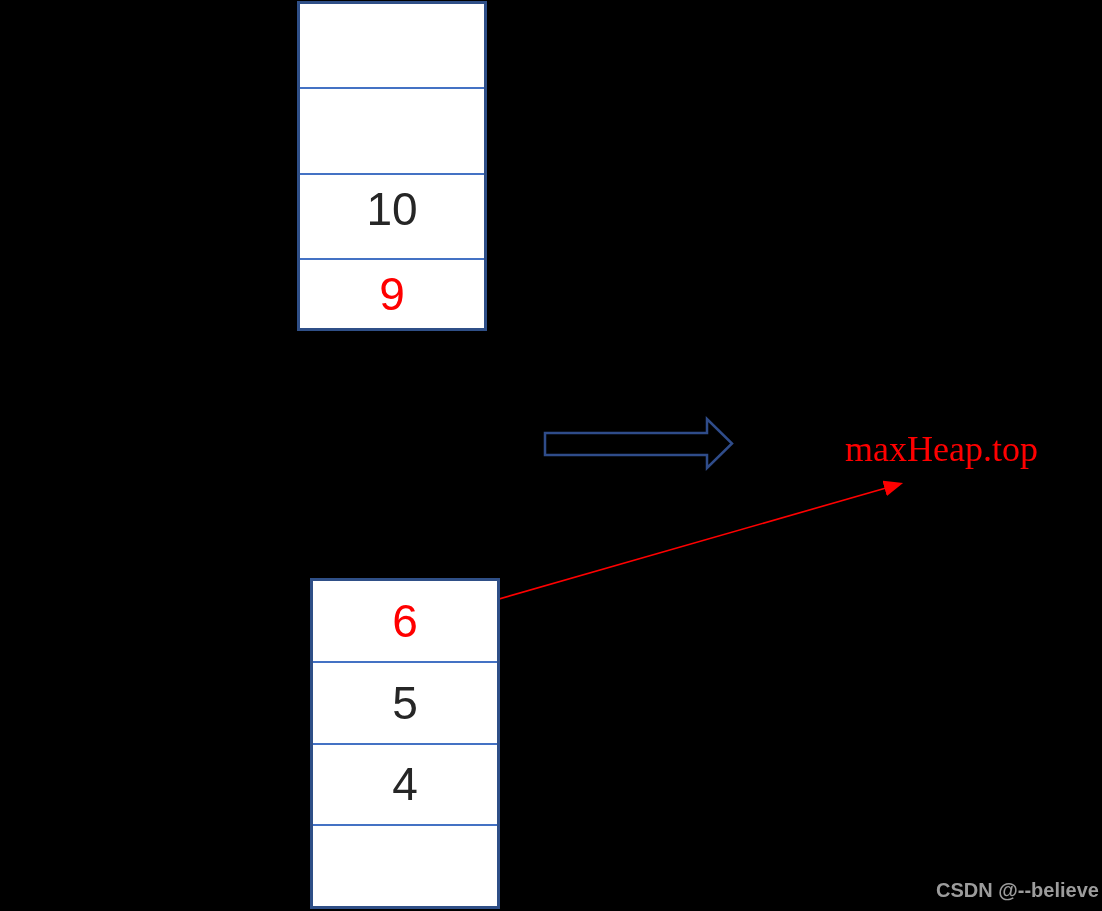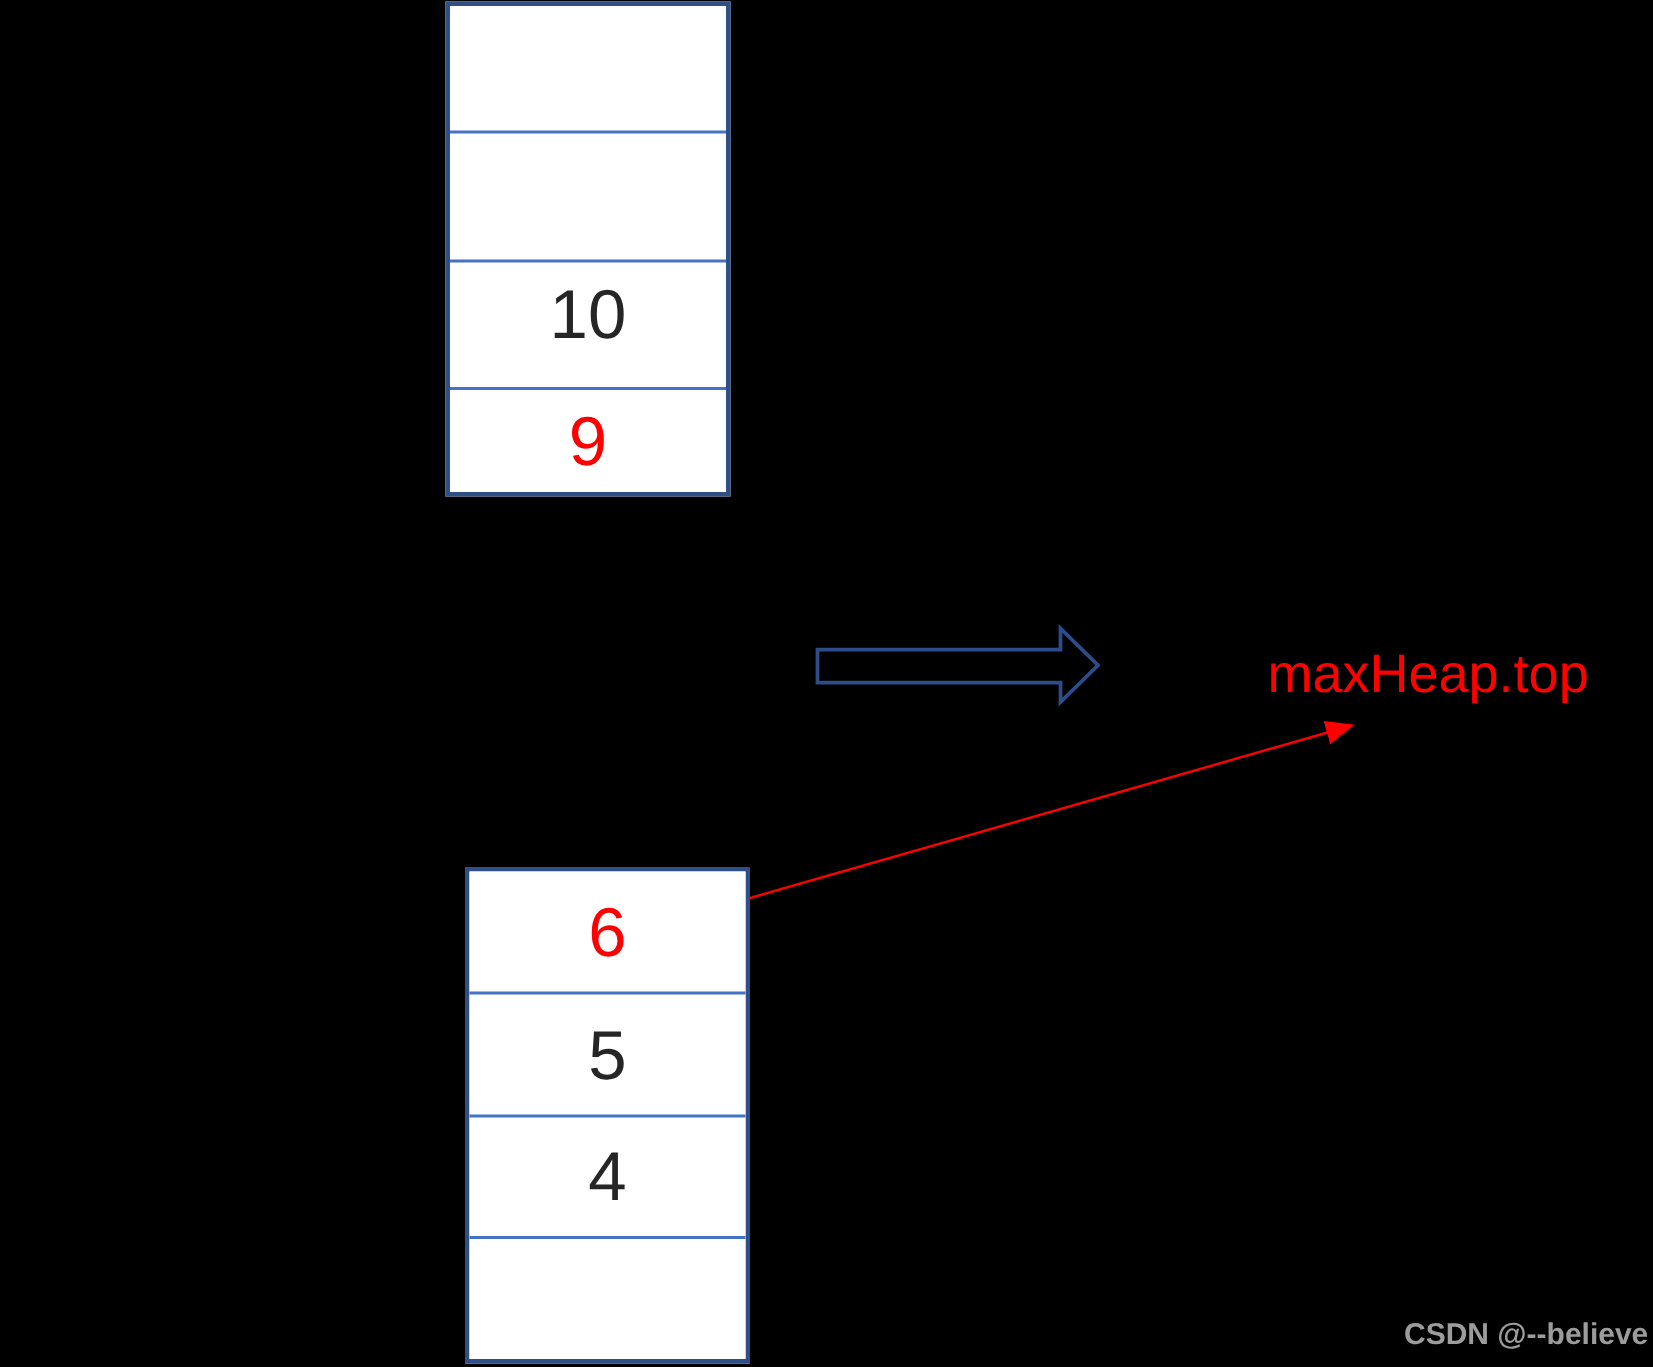--- a/index.html
+++ b/index.html
@@ -53,21 +53,21 @@
     stroke-linejoin: miter;
   }
 
   .pointer-arrow-svg { position: absolute; left: 440px; top: 470px; width: 480px; height: 155px; }
   .pointer-line { stroke: var(--highlight-red); stroke-width: 1.6; fill: none; }
   .pointer-head { fill: var(--highlight-red); }
 
   .heap-top-label {
     position: absolute;
     left: 845px; top: 429px;
-    font-family: Liberation Sans, sans-serif;
+    font-family: Liberation Serif, serif;
     font-size: 36px;
     line-height: 40px;
     color: var(--highlight-red);
     white-space: nowrap;
   }
 
   .watermark {
     position: absolute;
     left: 936px; top: 879px;
     font-size: 20px;

